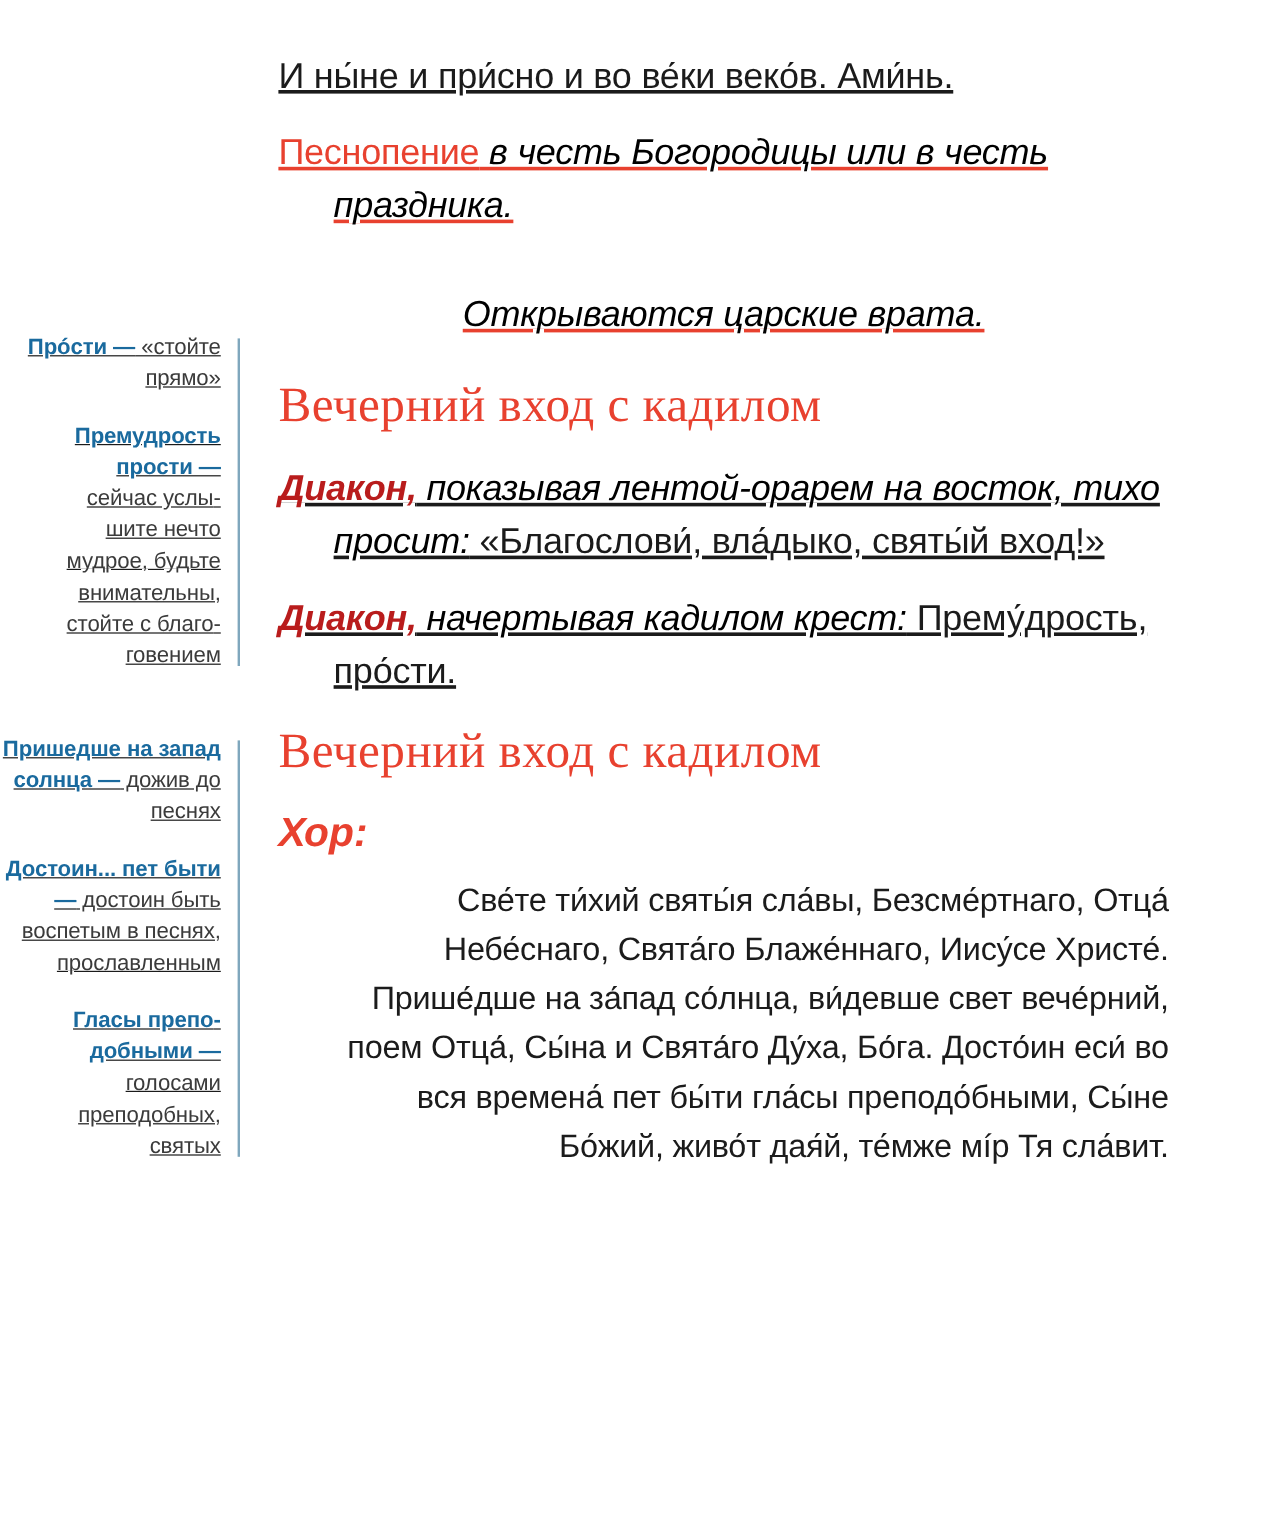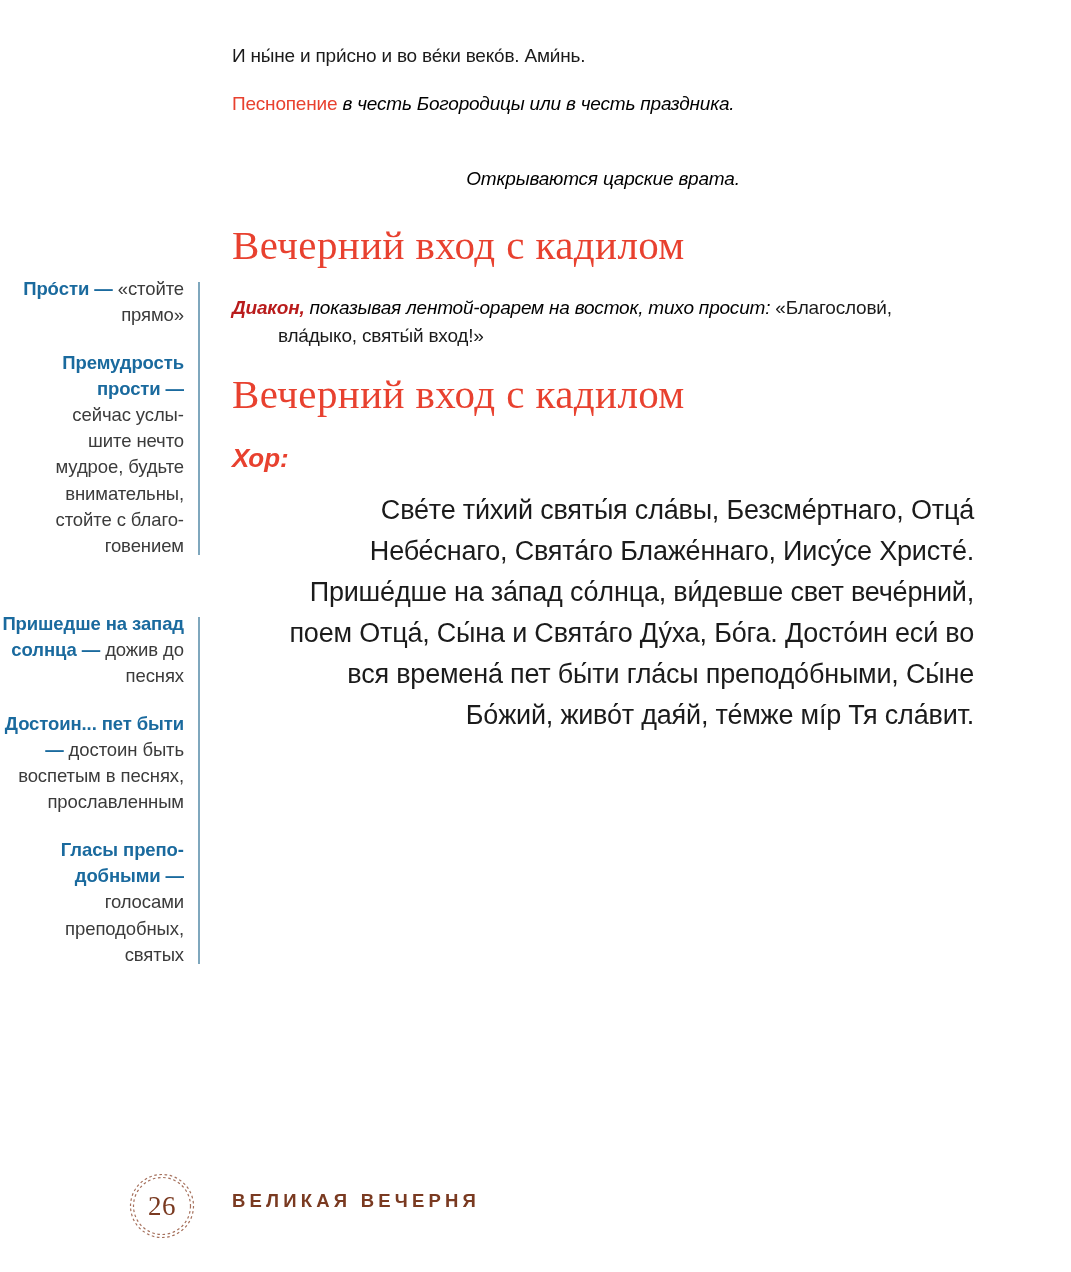--- a/index.html
+++ b/index.html
@@ -22,20 +22,21 @@
     position: absolute;
     inset: 0;
   }
 
   
   .sidebar {
     position: absolute;
     left: 0;
     top: 276px;
     width: 200px;
+    text-decoration: underline;
   }
   .note-group {
     position: relative;
     padding-right: 16px;
     text-align: right;
   }
   .note-group + .note-group {
     margin-top: 52px;
   }
   .note-group::after {
@@ -62,25 +63,26 @@
 
   
   .main {
     position: absolute;
     left: 232px;
     top: 42px;
     width: 742px;
   }
 
   .para {
-    font-size: 19px;
+    font-size: 30px;
     line-height: 1.46;
     margin: 0 0 20px 0;
     color: #1b1b1b;
     letter-spacing: -0.2px;
+    text-decoration: underline;
   }
   .para.hang {
     padding-left: 46px;
     text-indent: -46px;
   }
   .para.rubric {
     color: #e8412f;
   }
   .para.center {
     text-align: center;
@@ -107,21 +109,21 @@
     text-align: left;
     margin: 30px 0 26px 0;
     letter-spacing: 0.4px;
   }
   h2.section-title.tight-top { margin-top: 22px; }
 
   .speaker {
     color: #e8412f;
     font-style: italic;
     font-weight: 700;
-    font-size: 26px;
+    font-size: 34px;
     margin: 18px 0 16px 0;
   }
 
   .prayer {
     font-size: 27px;
     line-height: 1.52;
     margin: 0;
     padding-left: 46px;
     color: #1b1b1b;
     letter-spacing: -0.2px;
@@ -195,35 +197,24 @@
 
     <p class="para hang rubric"><span>Песнопение</span><em class="r-ital"> в честь Богородицы или в честь праздника.</em></p>
 
     <p class="para center rubric"><em class="r-ital">Открываются царские врата.</em></p>
 
     <h2 class="section-title">Вечерний вход с кадилом</h2>
 
     <p class="para hang"><span class="r-bold">Диакон,</span><em class="r-ital"> показывая лентой-орарем на восток, тихо просит:</em><span> «Благослови́, вла́дыко, святы́й вход!»</span></p>
 
 
+    <p class="para hang"><span class="r-bold">Диакон,</span><em class="r-ital"> начертывая кадилом крест:</em><span> Прему́дрость, про́сти.</span></p>
 
     <h2 class="section-title tight-top">Вечерний вход с кадилом</h2>
 
     <p class="speaker">Хор:</p>
 
     <p class="prayer">Све́те ти́хий святы́я сла́вы, Безсме́ртнаго, Отца́ Небе́снаго, Свята́го Блаже́ннаго, Иису́се Христе́. Прише́дше на за́пад со́лнца, ви́девше свет вече́рний, поем Отца́, Сы́на и Свята́го Ду́ха, Бо́га. Досто́ин еси́ во вся времена́ пет бы́ти гла́сы преподо́бными, Сы́не Бо́жий, живо́т дая́й, те́мже мíр Тя сла́вит.</p>
 
   </main>
 
-  <footer class="footer">
-    <div class="folio">
-      <svg width="72" height="72" viewBox="0 0 72 72" aria-hidden="true">
-        <g fill="none" stroke="#a5705c" stroke-width="1.5">
-          <circle cx="36" cy="36" r="28.5" stroke="#a5705c" stroke-width="1.2" stroke-dasharray="2.6 2.6"></circle>
-          <circle cx="36" cy="36" r="31.5" stroke="#a5705c" stroke-width="1.2" stroke-dasharray="2.6 2.6"></circle>
-        </g>
-      </svg>
-      <div class="num">26</div>
-    </div>
-    <div class="running-head">Великая вечерня</div>
-  </footer>
 
 </div>
 
 </body></html>

